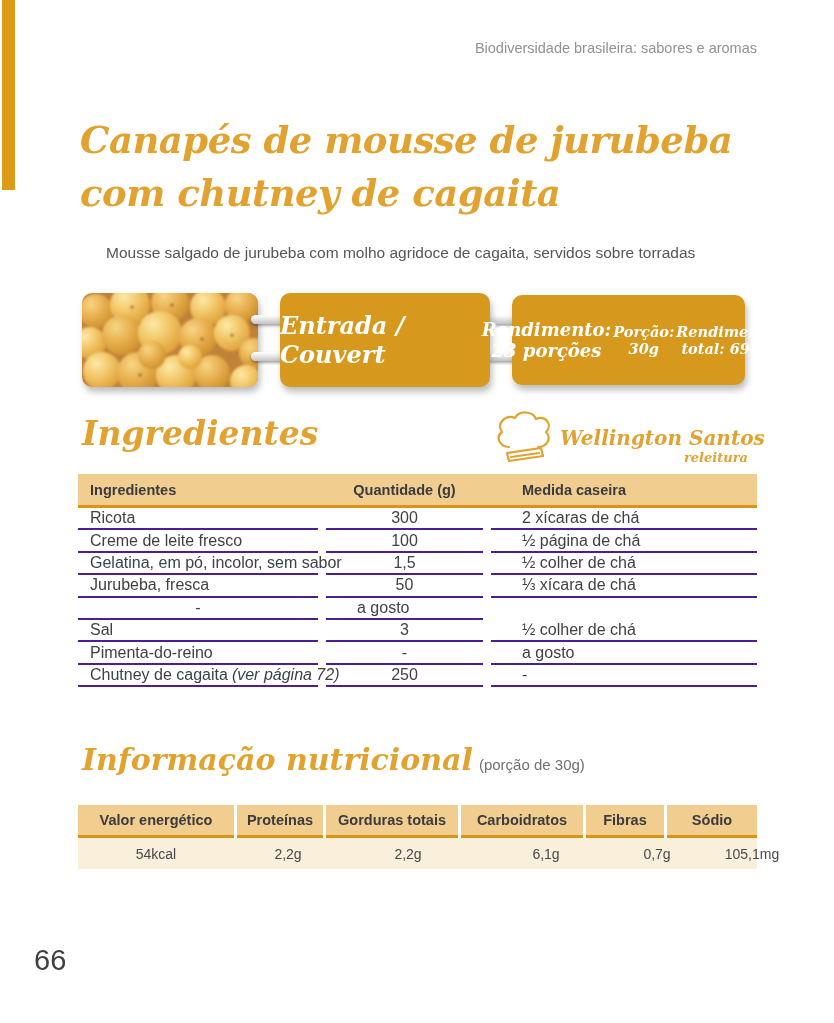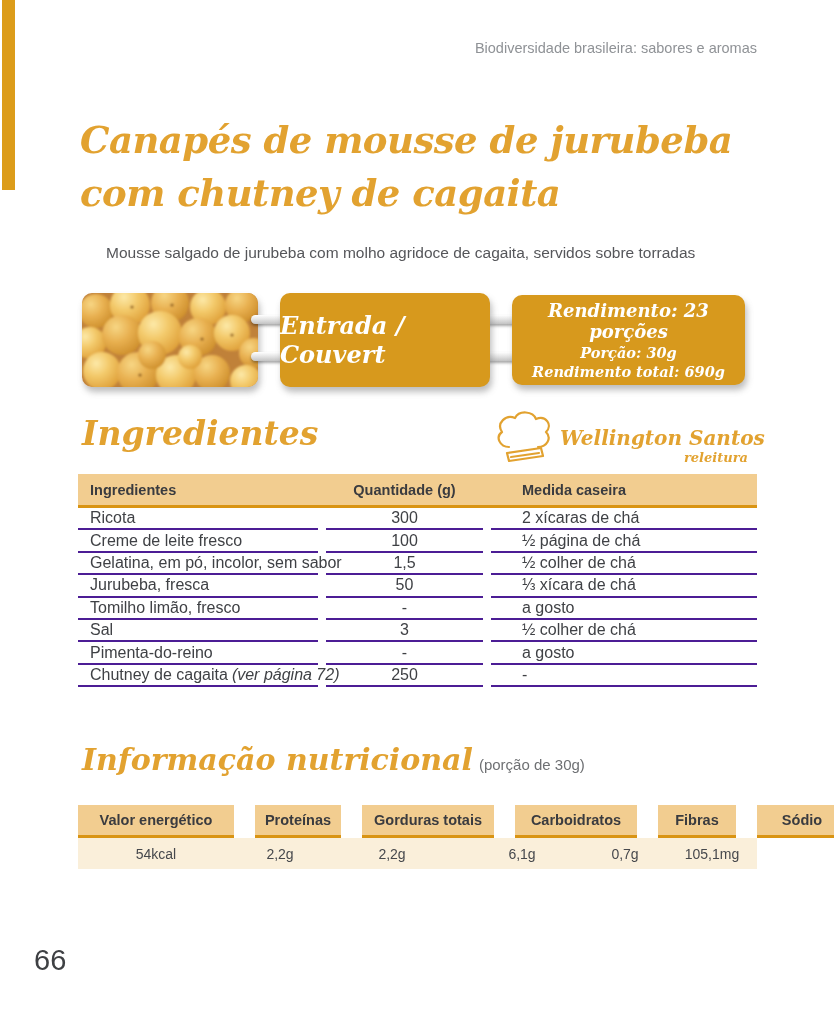--- a/index.html
+++ b/index.html
@@ -18,21 +18,21 @@
         font-size:15.5px;color:#55565A;}
 
   .photo-box{position:absolute;left:82px;top:293px;width:176px;height:94px;border-radius:10px;
              overflow:hidden;box-shadow:2px 5px 6px rgba(110,110,110,.45);}
   .category-box{position:absolute;left:280px;top:293px;width:210px;height:94px;background:#D7991D;
                 border-radius:10px;box-shadow:2px 5px 6px rgba(110,110,110,.45);
                 display:flex;align-items:center;justify-content:center;}
   .category-box span{color:#ffffff;font-size:24px;}
   .yield-box{position:absolute;left:512px;top:295px;width:233px;height:90px;background:#D7991D;
              border-radius:10px;box-shadow:2px 5px 6px rgba(110,110,110,.45);
-             display:flex;flex-direction:column;align-items:center;justify-content:center;
+             display:flex;flex-direction:row;align-items:center;justify-content:center;
              color:#ffffff;text-align:center;gap:2px;}
   .yield-line-1{font-size:18px;}
   .yield-line-2,.yield-line-3{font-size:14.5px;}
 
   .conn{position:absolute;width:36px;height:9px;border-radius:5px;
         background:linear-gradient(180deg,#ffffff 0%,#e6e6e6 45%,#c3c3c3 100%);
         box-shadow:0 2px 3px rgba(0,0,0,.35);}
   .c1{left:251px;top:315px;} .c2{left:251px;top:352px;}
   .c3{left:483px;top:315px;} .c4{left:483px;top:352px;}
 
@@ -55,25 +55,25 @@
   .ing-head .h3{padding-left:31px;}
   .ing-row{display:grid;grid-template-columns:240px 157px 1fr;column-gap:8px;height:22.4px;}
   .ing-row .cell{display:flex;align-items:center;font-size:16px;color:#3F4145;
                  border-bottom:2px solid #4c1d95;box-sizing:border-box;white-space:nowrap;}
   .ing-row .c1i{padding-left:12px;}
   .ing-row .c2i{justify-content:center;}
   .ing-row .c3i{padding-left:31px;}
   .note{font-style:italic;margin-left:4px;}
 
   .nut-table{position:absolute;left:78px;top:805px;width:679px;}
-  .nut-head{display:grid;grid-template-columns:156px 86px 132px 122px 78px 90px;column-gap:21px;height:33px;}
+  .nut-head{display:grid;grid-template-columns:156px 86px 132px 122px 78px 90px;column-gap:3px;height:33px;}
   .nh-cell{background:#F2CD90;border-bottom:3px solid #D99413;box-sizing:border-box;
            display:flex;align-items:center;justify-content:center;
            font-weight:bold;font-size:14.5px;color:#3A3B3F;}
-  .nut-vals{display:grid;grid-template-columns:156px 86px 132px 122px 78px 90px;column-gap:3px;
+  .nut-vals{display:grid;grid-template-columns:156px 86px 132px 122px 78px 90px;column-gap:11px;
             height:31px;background:#FAEFDA;}
   .nv-cell{display:flex;align-items:center;justify-content:center;font-size:14px;color:#46484C;}
 
   .page-num{position:absolute;left:34px;top:944px;font-size:29px;color:#3E4043;}
 </style>
 </head>
 <body>
 
 <div class="page">
 
@@ -189,23 +189,20 @@
           <div class="cell c3i">½ colher de chá</div>
         </div>
         <div class="ing-row">
           <div class="cell c1i">
             <span>Jurubeba, fresca</span>
           </div>
           <div class="cell c2i">50</div>
           <div class="cell c3i">⅓ xícara de chá</div>
         </div>
         <div class="ing-row">
-          <div class="cell c1i">
-            <span>Tomilho limão, fresco</span>
-          </div>
           <div class="cell c2i">-</div>
           <div class="cell c3i">a gosto</div>
         </div>
         <div class="ing-row">
           <div class="cell c1i">
             <span>Sal</span>
           </div>
           <div class="cell c2i">3</div>
           <div class="cell c3i">½ colher de chá</div>
         </div>

